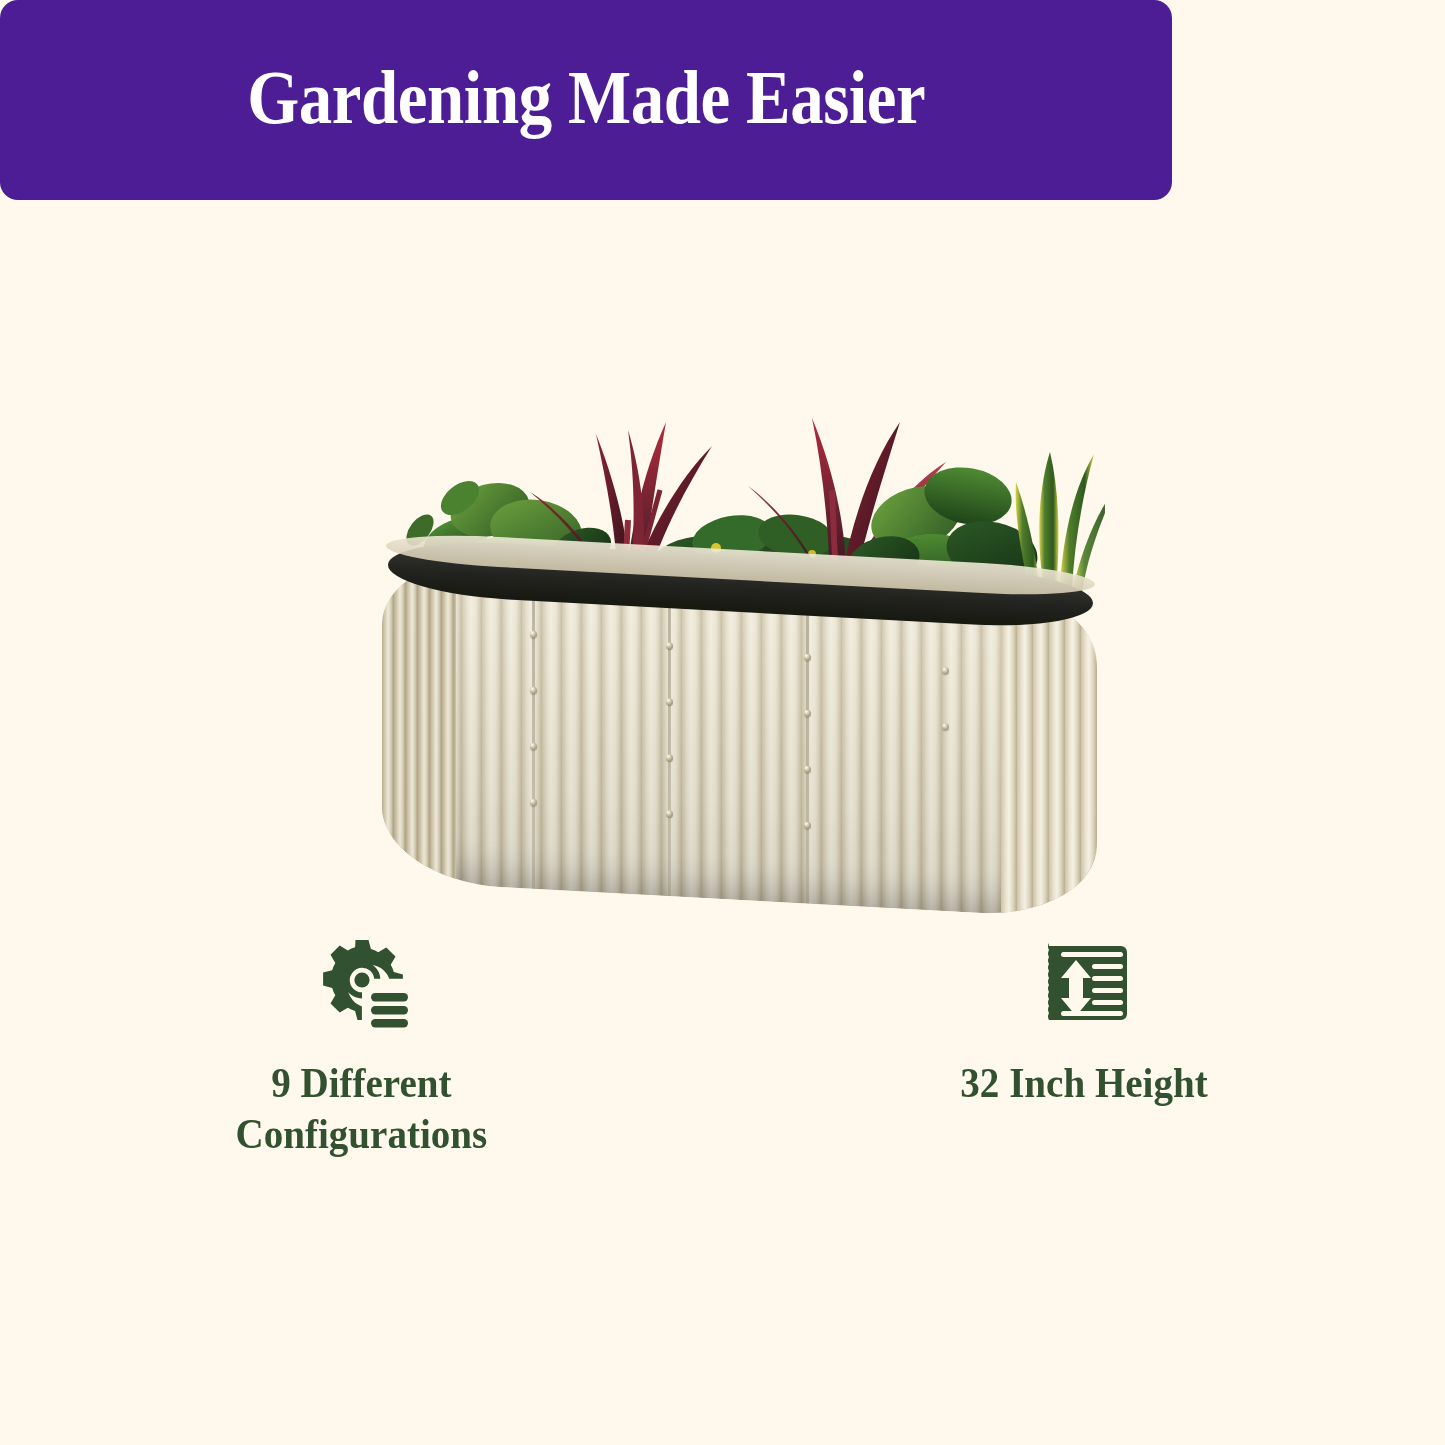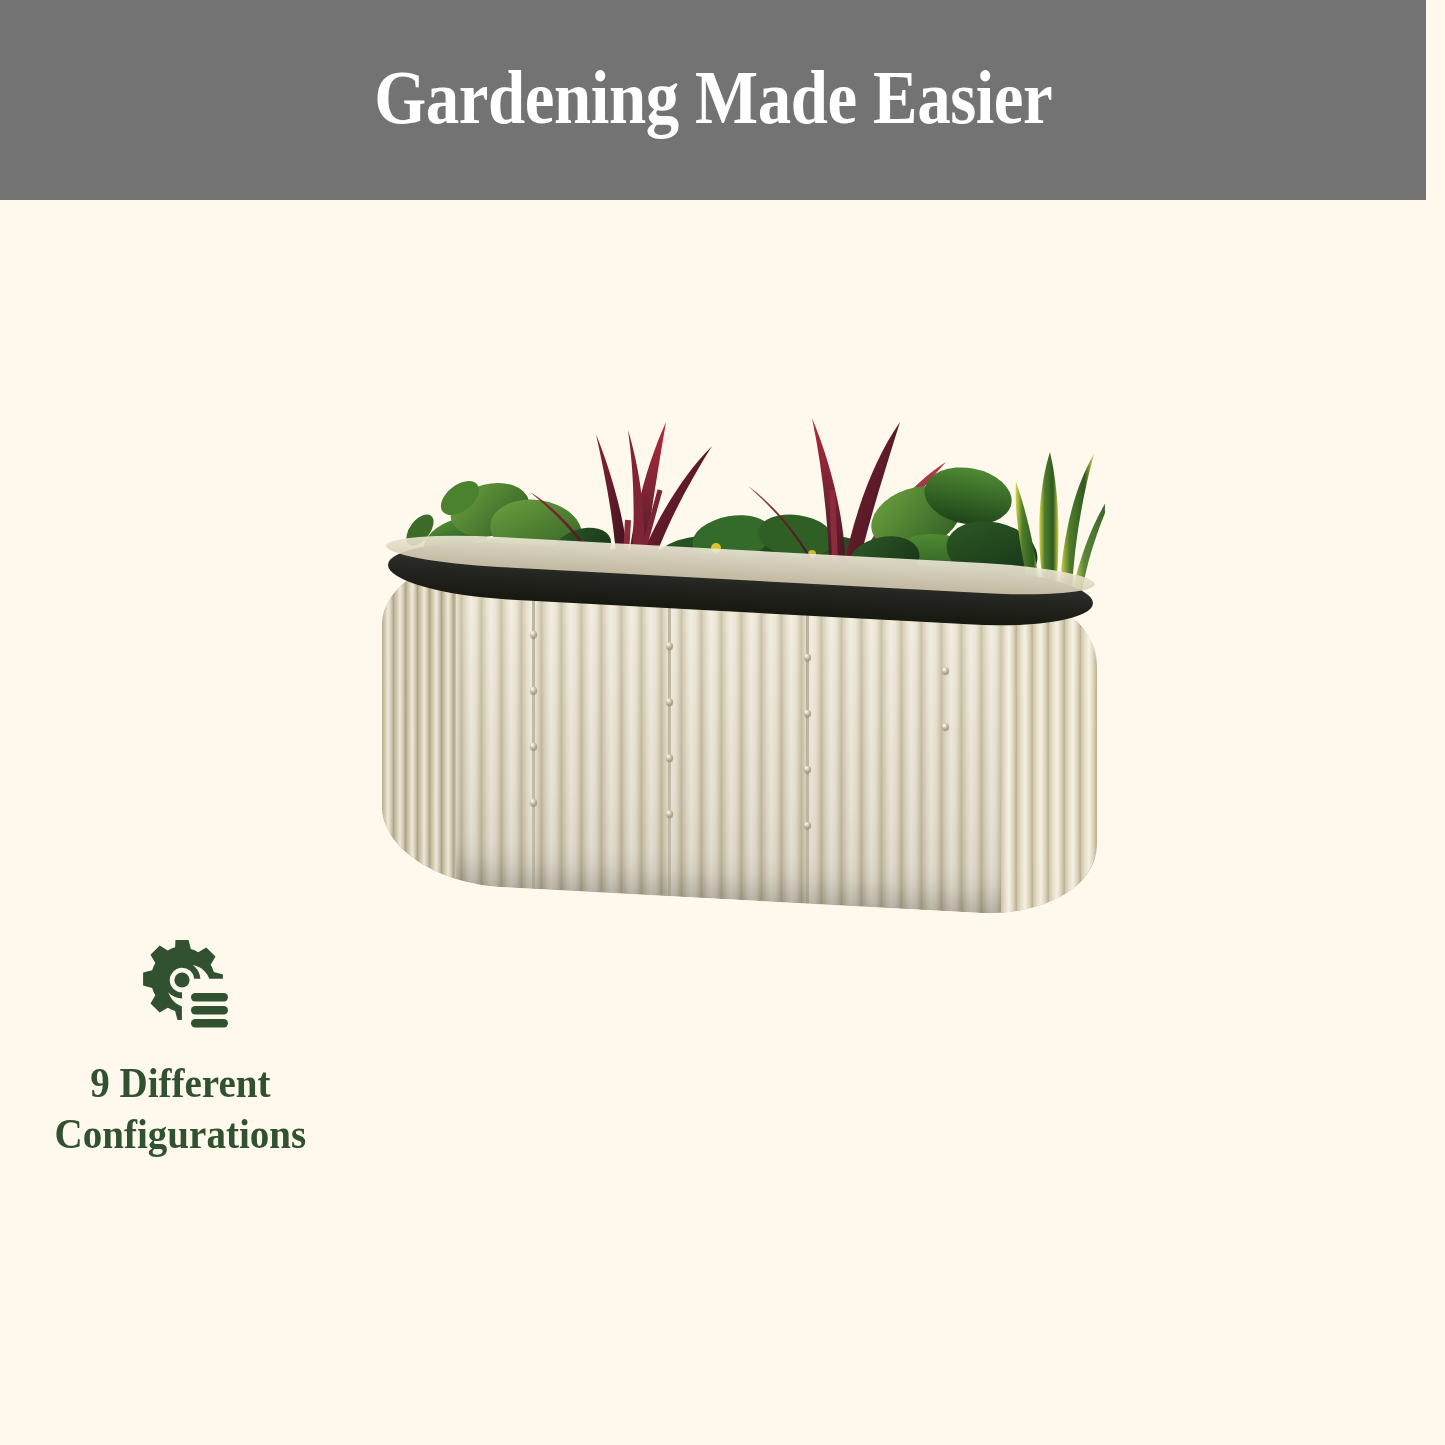--- a/index.html
+++ b/index.html
@@ -16,26 +16,27 @@
     position: relative;
     width: 1445px;
     height: 1445px;
     background: #FEF9EC;
   }
 
   
   .header-banner {
     position: absolute;
     top: 0; left: 0;
-    width: 1426px;
+    width: 1172px;
     height: 200px;
-    background: #737373;
+    background: #4c1d95;
     display: flex;
     align-items: center;
     justify-content: center;
+    border-radius: 18px;
   }
   .header-title {
     color: #FFFFFF;
     font-family: "Liberation Serif", serif;
     font-size: 76px;
     font-weight: 700;
     letter-spacing: -0.5px;
     transform: scaleX(0.88);
     white-space: nowrap;
     line-height: 1;
@@ -141,21 +142,21 @@
   
   .foliage { position: absolute; left: 0; top: 0; width: 745px; height: 330px; }
 
   
   .features {
     position: absolute;
     top: 920px; left: 0;
     width: 1445px;
     height: 525px;
     display: grid;
-    grid-template-columns: repeat(4, 1fr);
+    grid-template-columns: repeat(2, 1fr);
     grid-template-rows: repeat(2, 1fr);
     align-items: start;
   }
   .feature {
     display: flex;
     flex-direction: column;
     align-items: center;
     justify-content: flex-start;
     padding-top: 16px;
   }
@@ -332,18 +333,37 @@
           <rect x="60" y="83" width="37" height="8.4" rx="4.2"></rect>
         </svg>
       </div>
       <div class="feature-label">
         <span>9 Different</span><br>
         <span>Configurations</span>
       </div>
     </div>
 
 
+    <div class="feature">
+      <div class="feature-icon">
+        <svg width="98" height="96" viewBox="0 0 98 96" fill="#315130">
+          <path d="M14 10 h72 a6 6 0 0 1 6 6 v62 a6 6 0 0 1 -6 6 h-72 a7 7 0 0 1 0-7 a7 7 0 0 1 0-7 a7 7 0 0 1 0-7 a7 7 0 0 1 0-7 a7 7 0 0 1 0-7 a7 7 0 0 1 0-7 a7 7 0 0 1 0-7 a7 7 0 0 1 0-7 a7 7 0 0 1 0-7 a7 7 0 0 1 0-7 a7 7 0 0 1 0-7 z"></path>
+          <g fill="#FEF9EC">
+            <rect x="26" y="16" width="62" height="5" rx="2.5"></rect>
+            <rect x="57" y="28" width="31" height="5" rx="2.5"></rect>
+            <rect x="57" y="40" width="31" height="5" rx="2.5"></rect>
+            <rect x="57" y="52" width="31" height="5" rx="2.5"></rect>
+            <rect x="57" y="64" width="31" height="5" rx="2.5"></rect>
+            <rect x="26" y="75" width="62" height="5" rx="2.5"></rect>
+            <path d="M41 24 L56 42 H48 V62 H56 L41 80 L26 62 H34 V42 H26 Z"></path>
+          </g>
+        </svg>
+      </div>
+      <div class="feature-label">
+        <span>32 Inch Height</span>
+      </div>
+    </div>
 
 
 
 
   </div>
 </div>
 
 </body></html>

